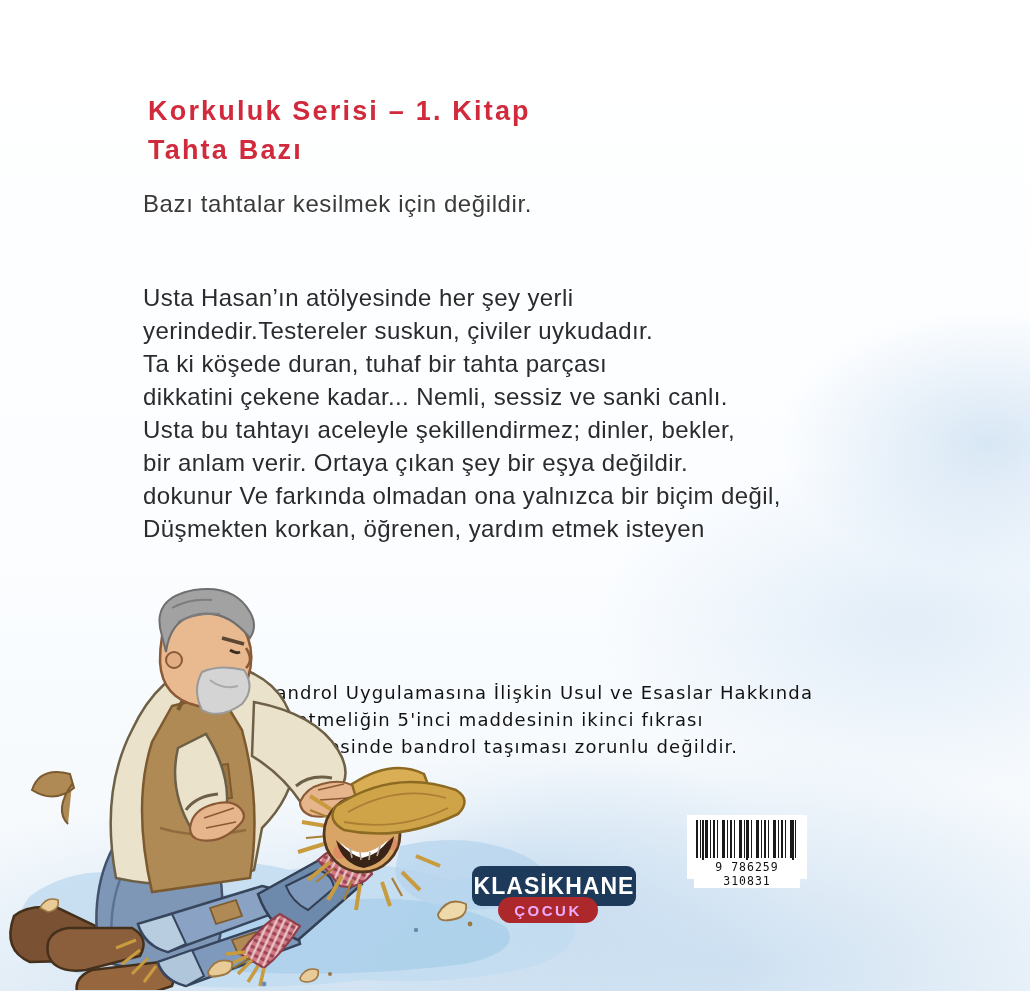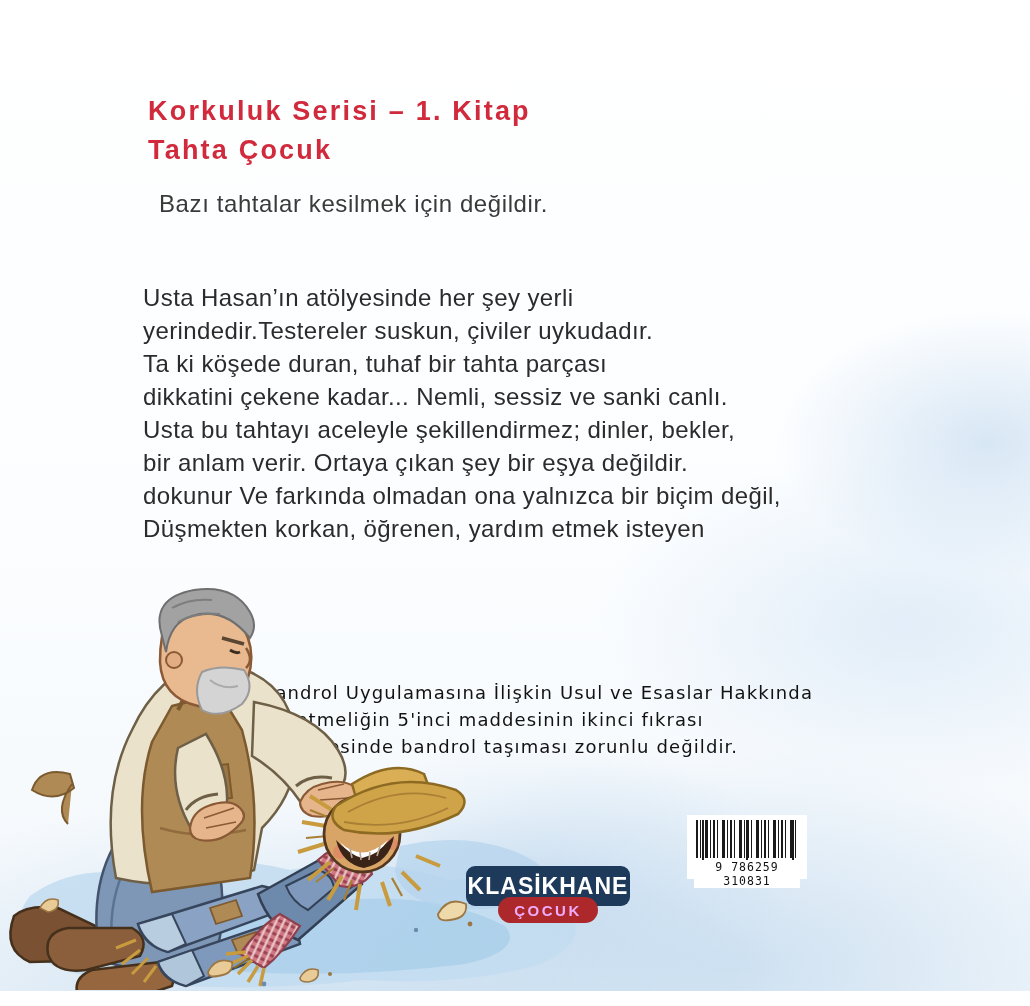--- a/index.html
+++ b/index.html
@@ -14,32 +14,32 @@
       radial-gradient(ellipse 640px 280px at 28% 100%, rgba(170,202,231,0.5), rgba(170,202,231,0) 76%),
       radial-gradient(ellipse 360px 200px at 52% 88%, rgba(183,211,236,0.5), rgba(183,211,236,0) 72%),
       linear-gradient(180deg, #ffffff 0%, #fbfdff 55%, #f2f7fb 100%);
   }
   .title-block { position:absolute; left:148px; top:92px; }
   .title-line {
     font-size:27px; font-weight:bold; color:#d02a3c;
     letter-spacing:2.2px; line-height:39px; white-space:nowrap;
   }
   .tagline { position:absolute; left:143px; top:188px; color:#3a3a3a; }
-  .tagline .line { font-size:24px; line-height:31px; letter-spacing:0.6px; white-space:nowrap;margin-left:16px; }
+  .tagline .line { font-size:24px; line-height:31px; letter-spacing:0.6px; white-space:nowrap; }
   .synopsis { position:absolute; left:143px; top:281px; color:#2b2b2b; }
   .synopsis .line { font-size:24px; line-height:33px; letter-spacing:0.4px; white-space:nowrap; }
   .bandrol {
     position:absolute; left:262px; top:679px; color:#121212;
     font-family:"DejaVu Sans", sans-serif;
   }
   .bandrol .line { font-size:18px; line-height:27px; letter-spacing:1.1px; white-space:nowrap; }
   .illustration { position:absolute; left:0; top:578px; }
   .logo { position:absolute; left:466px; top:866px; width:164px; height:60px; }
   .logo-main {
-    position:absolute; left:0; top:0; width:164px; height:40px;
+    position:absolute; left:6px; top:0; width:164px; height:40px;
     background:#1d3a5b; border-radius:9px;
     display:flex; align-items:center; justify-content:center;
     color:#ffffff; font-weight:bold; font-size:23px; letter-spacing:1px;
   }
   .logo-sub {
     position:absolute; left:50%; transform:translateX(-50%); top:31px;
     min-width:100px; height:26px; padding:0 14px;
     background:#ad282b; border-radius:14px;
     display:flex; align-items:center; justify-content:center;
     color:#f0abfc; font-weight:bold; font-size:15px; letter-spacing:2.5px;
@@ -65,21 +65,21 @@
   }
   .bottom-margin { position:absolute; left:0; bottom:0; width:100%; height:15px; background:#ffffff; }
 </style>
 </head>
 <body>
 
 <div class="page">
 
   <div class="title-block">
     <div class="title-line">Korkuluk Serisi – 1. Kitap</div>
-    <div class="title-line">Tahta Çocuk</div>
+    <div class="title-line">Tahta Bazı</div>
   </div>
 
   <div class="tagline">
     <div class="line">Bazı tahtalar kesilmek için değildir.</div>
   </div>
 
   <div class="synopsis">
     <div class="line">Usta Hasan’ın atölyesinde her şey yerli</div>
     <div class="line">yerindedir.Testereler suskun, çiviler uykudadır.</div>
     <div class="line">Ta ki köşede duran, tuhaf bir tahta parçası</div>

